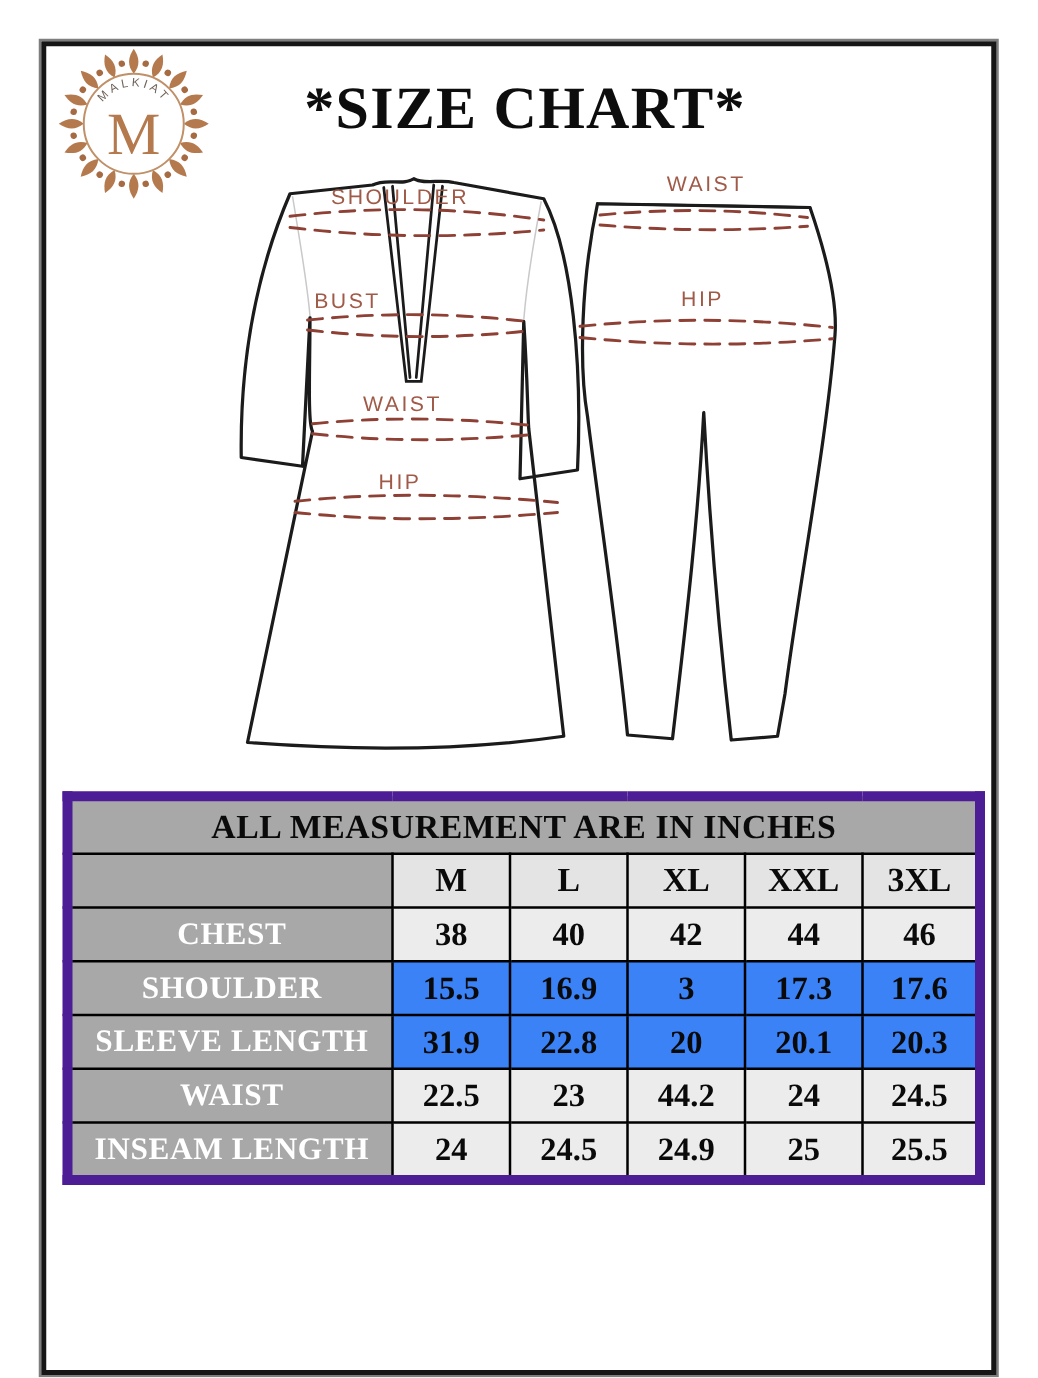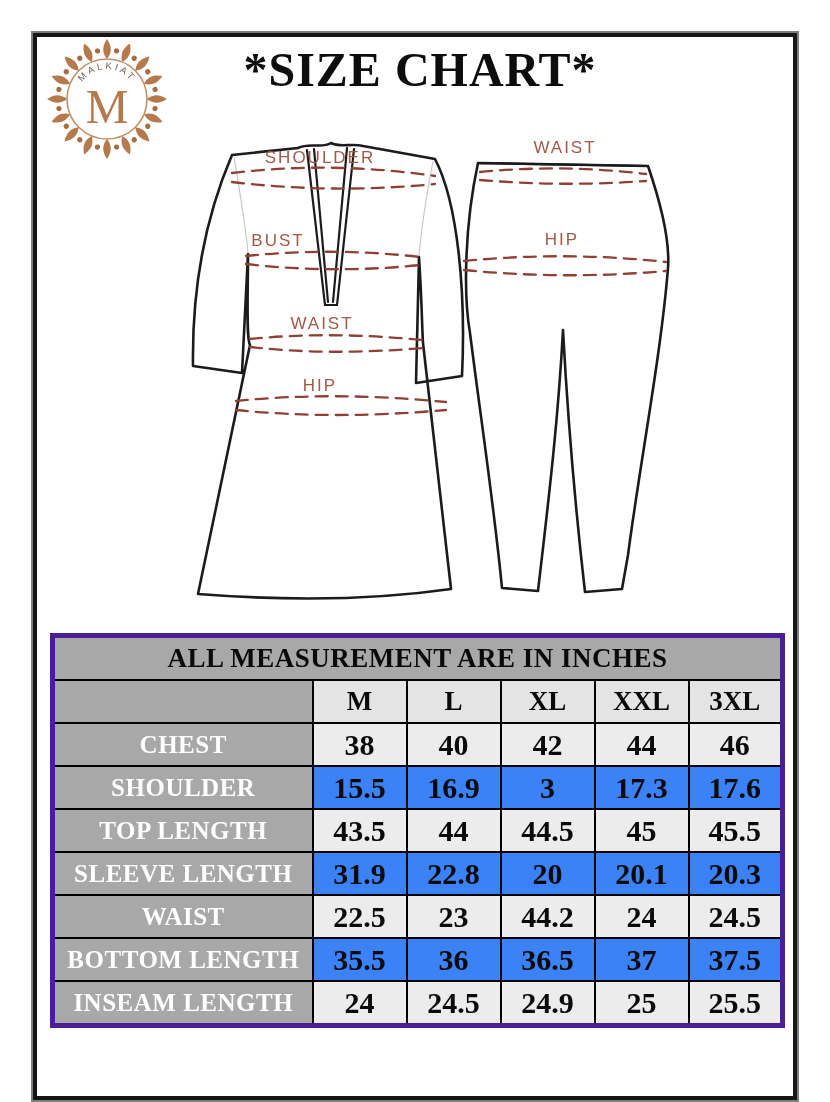--- a/index.html
+++ b/index.html
@@ -1,38 +1,38 @@
 <!DOCTYPE html>
 <html><head>
 <meta charset="utf-8">
 <style>
   html,body{margin:0;padding:0;background:#ffffff;}
   .page{position:relative;width:830px;height:1102px;background:#ffffff;
         font-family:"Liberation Serif",serif;overflow:hidden;}
   .frame{position:absolute;left:33px;top:33px;width:756px;height:1059px;
          border:4px solid #161616;box-shadow:0 0 0 2px #7e7e7e;}
   .logo{position:absolute;left:44px;top:36px;width:126px;height:126px;}
-  .title{position:absolute;left:160px;top:42px;width:520px;text-align:center;
+  .title{position:absolute;left:160px;top:59px;width:520px;text-align:center;
          font-size:48px;font-weight:bold;color:#0d0d0d;letter-spacing:1px;}
   .diagram{position:absolute;left:170px;top:133px;width:520px;height:490px;}
   .meas-label{font-family:"Liberation Sans",sans-serif;font-size:17px;
               letter-spacing:2px;fill:#a05a48;}
   .garment{fill:#ffffff;stroke:#1b1b1b;stroke-width:2.6;stroke-linejoin:round;}
   .gline{fill:none;stroke:#1b1b1b;stroke-width:2.2;stroke-linecap:round;}
   .seam{fill:none;stroke:#c9c9c9;stroke-width:1.2;}
   .dash{fill:none;stroke:#8e4035;stroke-width:2.3;stroke-dasharray:12 8;stroke-linecap:round;}
   table.size{position:absolute;left:50px;top:633px;width:730px;
-             border-collapse:collapse;table-layout:fixed;border:5px solid #4c1d95;}
+             border-collapse:collapse;table-layout:fixed;border:8px solid #4c1d95;}
   table.size td{border:2px solid #000;height:41px;text-align:center;
                 vertical-align:middle;font-weight:bold;padding:0;}
   .tbl-title{background:#a8a8a8;font-size:27px;color:#0a0a0a;letter-spacing:.5px;}
   .corner{background:#a8a8a8;}
   .size-h{background:#e4e4e4;font-size:27px;color:#0a0a0a;}
   .rlabel{background:#a8a8a8;color:#ffffff;font-size:25px;letter-spacing:.5px;}
-  .val{font-size:30px;color:#0a0a0a;}
+  .val{font-size:26px;color:#0a0a0a;}
   .val-light{background:#ececec;}
   .val-dark{background:#3b82f6;}
   .logo-arc-text{font-family:"Liberation Sans",sans-serif;font-size:9.5px;
                  letter-spacing:2.6px;fill:#6e6258;}
   .logo-m{font-family:"Liberation Serif",serif;font-size:48px;fill:#b5794e;}
 </style>
 </head>
 <body>
 
 <div class="page">
@@ -159,52 +159,36 @@
         </tr>
         <tr>
           <td class="rlabel">SHOULDER</td>
           <td class="val val-dark">15.5</td>
           <td class="val val-dark">16.9</td>
           <td class="val val-dark">3</td>
           <td class="val val-dark">17.3</td>
           <td class="val val-dark">17.6</td>
         </tr>
         <tr>
-          <td class="rlabel">TOP LENGTH</td>
-          <td class="val val-light">43.5</td>
-          <td class="val val-light">44</td>
-          <td class="val val-light">44.5</td>
-          <td class="val val-light">45</td>
-          <td class="val val-light">45.5</td>
-        </tr>
-        <tr>
           <td class="rlabel">SLEEVE LENGTH</td>
           <td class="val val-dark">31.9</td>
           <td class="val val-dark">22.8</td>
           <td class="val val-dark">20</td>
           <td class="val val-dark">20.1</td>
           <td class="val val-dark">20.3</td>
         </tr>
         <tr>
           <td class="rlabel">WAIST</td>
           <td class="val val-light">22.5</td>
           <td class="val val-light">23</td>
           <td class="val val-light">44.2</td>
           <td class="val val-light">24</td>
           <td class="val val-light">24.5</td>
         </tr>
         <tr>
-          <td class="rlabel">BOTTOM LENGTH</td>
-          <td class="val val-dark">35.5</td>
-          <td class="val val-dark">36</td>
-          <td class="val val-dark">36.5</td>
-          <td class="val val-dark">37</td>
-          <td class="val val-dark">37.5</td>
-        </tr>
-        <tr>
           <td class="rlabel">INSEAM LENGTH</td>
           <td class="val val-light">24</td>
           <td class="val val-light">24.5</td>
           <td class="val val-light">24.9</td>
           <td class="val val-light">25</td>
           <td class="val val-light">25.5</td>
         </tr>
       </tbody>
   </table>
 </div>

